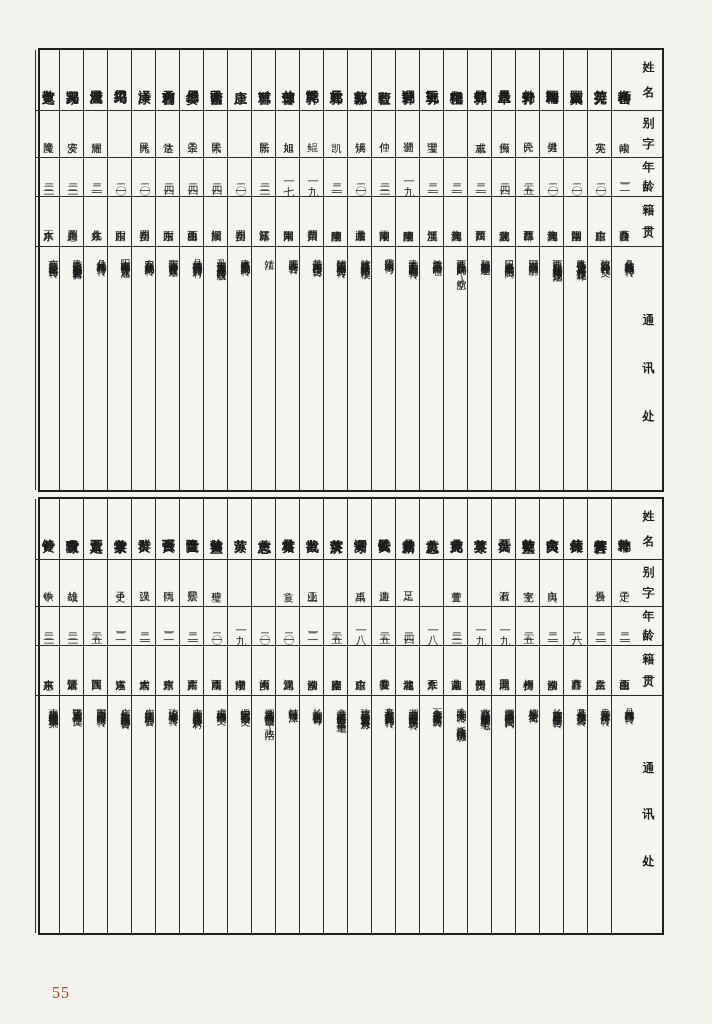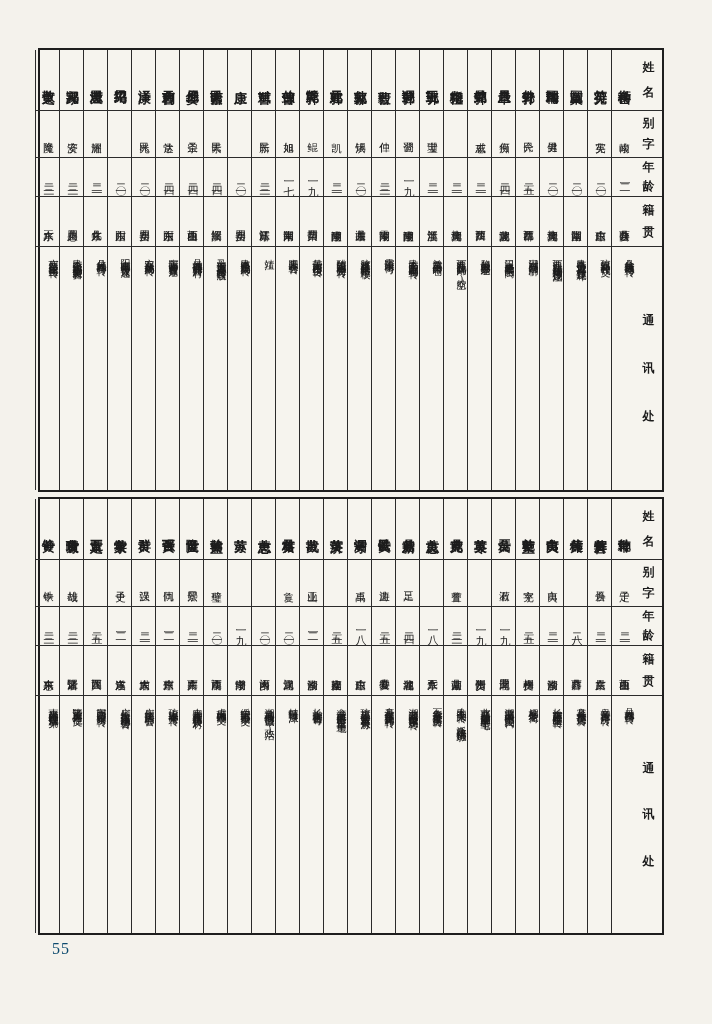--- a/index.html
+++ b/index.html
@@ -50,22 +50,22 @@
     box-sizing:border-box;border-bottom:1px solid #2b2b2b;
     display:flex;flex-direction:column;align-items:center;justify-content:space-evenly;
     font-weight:bold;font-size:12px;
   }
   .hcell.h0{height:61px;}
   .hcell.h1{height:47px;}
   .hcell.h2{height:39px;}
   .hcell.h3{height:50px;}
   .hcell.h4{flex:1;border-bottom:none;padding:34px 0;}
   .page-number{
-    position:absolute;left:52px;top:940px;
-    font-size:16px;letter-spacing:1px;color:#0c4a6e;
+    position:absolute;left:52px;top:984px;
+    font-size:16px;letter-spacing:1px;color:#c2410c;
     font-family:"Liberation Serif","DejaVu Serif",serif;
   }
 </style>
 </head>
 <body>
 
 <div class="page">
   <div class="vtable t0" id="table-0">
       <div class="vcol header-col">
         <div class="hcell h0">

